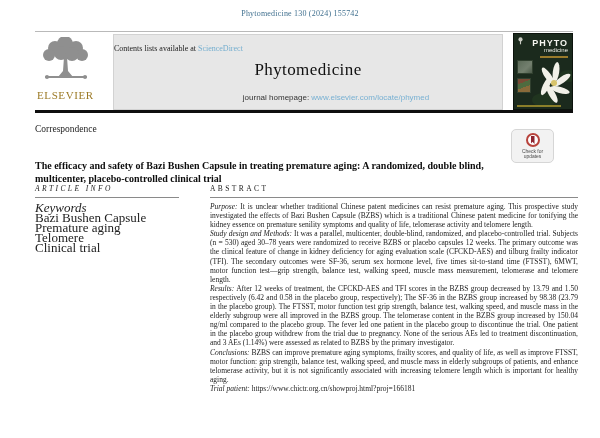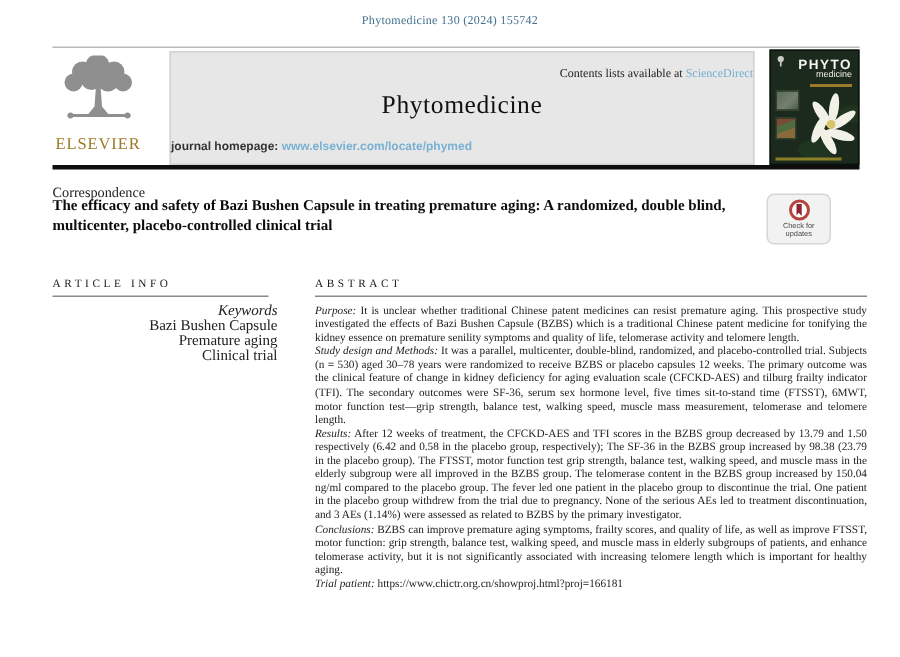--- a/index.html
+++ b/index.html
@@ -12,25 +12,25 @@
   .citation { position:absolute; top:9px; left:0; width:100%; text-align:center;
     font-size:8px; color:#40708f; letter-spacing:0.2px; }
 
   
   .masthead { position:absolute; left:35px; top:31px; width:538px; height:79px;
     border-top:1px solid #b9b9b9; }
   .logo { position:absolute; left:2px; top:5px; width:74px; height:72px; text-align:left; }
   .logo-text { font-size:11px; color:#9c7a26; letter-spacing:0.6px; margin-top:0; }
   .band { position:absolute; left:78px; top:2px; width:390px; height:76px;
     background:#e7e7e7; border:1px solid #d2d2d2; }
-  .contents-line { margin-top:9px; text-align:right; font-size:8px; color:#222; }
+  .contents-line { margin-top:9px; text-align:left; font-size:8px; color:#222; }
   .sciencedirect { color:#74aecf; text-decoration:none; }
   .journal-name { text-align:center; font-size:17px; color:#101010; margin-top:7px; letter-spacing:0.4px; }
-  .homepage-line { position:absolute; bottom:7px; width:100%; text-align:left;
-    font-size:8px; font-family:"Liberation Sans", sans-serif; font-weight:bold; color:#333; }
+  .homepage-line { position:absolute; bottom:7px; width:100%; text-align:center;
+    font-size:8px; font-family:"Liberation Sans", sans-serif; font-weight:normal; color:#333;margin-left:28px; }
   .homepage-url { color:#79b1d3; text-decoration:none; }
 
   
   .cover { position:absolute; right:0; top:1px; width:60px; height:77px;
     background:#1b2a1d; border:1px solid #0c130d; overflow:hidden;
     font-family:"Liberation Sans", sans-serif;text-align:right; }
   .cover-phyto { position:absolute; top:4px; right:4px; color:#f5f5f0;
     font-size:9px; font-weight:bold; letter-spacing:1px; }
   .cover-medicine { position:absolute; top:13px; right:4px; color:#f0efe8; font-size:6px; }
   .cover-subline { position:absolute; top:22px; right:4px; width:28px; height:2px;
@@ -42,45 +42,45 @@
     background:linear-gradient(160deg,#7a4a35 0 30%,#4f6b3f 30% 60%,#8a6a3a 60%);
     border:1px solid #31402f; }
   .cover-flower { position:absolute; top:22px; left:16px; }
   .cover-bottom-text { position:absolute; bottom:2px; left:3px; width:44px; height:2px;
     background:#b9a22f; opacity:0.7; }
 
   .black-rule { position:absolute; left:35px; top:110px; width:538px; height:3px; background:#0e0e0e; }
 
   
   .correspondence { position:absolute; left:35px; top:124px; font-size:9.5px; color:#222; }
-  .title { position:absolute; left:35px; top:131px; width:458px; font-size:10px;
+  .title { position:absolute; left:35px; top:159px; width:458px; font-size:10px;
     font-weight:bold; line-height:13px; color:#0d0d0d; }
 
   
   .badge { position:absolute; left:511px; top:129px; width:43px; height:34px;
     background:#f2f2f2; border:1px solid #d6d6d6; border-radius:5px; text-align:center;
     cursor:pointer; }
   .badge-icon { width:14px; height:14px; border-radius:50%; background:#fdfdfd;
     border:2px solid #b8433c; margin:3px auto 0; position:relative; }
   .badge-icon::after { content:""; position:absolute; left:3px; top:1px; width:4px; height:8px;
     background:#8d2430; clip-path:polygon(0 0,100% 0,100% 100%,50% 72%,0 100%); }
   .badge-text { display:inline-block; font-family:"Liberation Sans", sans-serif;
     font-size:6.5px; color:#4a4a4a; line-height:1.12; transform:scale(0.76);
     transform-origin:center top; }
 
   
   .sec-head { position:absolute; top:184px; font-size:7.5px; letter-spacing:2.4px;
     color:#1a1a1a; white-space:nowrap; }
-  .ai-head { left:35px; } .ab-head { left:210px; }
+  .ai-head { left:35px;font-style:italic; } .ab-head { left:210px; }
   .rule { position:absolute; top:197px; height:1px; background:#8a8a8a; }
   .ai-rule { left:35px; width:144px; } .ab-rule { left:210px; width:368px; }
 
   
   .keywords { position:absolute; left:35px; top:203px; width:150px;
-    font-size:10px; line-height:10px; color:#222;text-align:right; }
+    font-size:13px; line-height:10px; color:#222; }
   .kw-label { font-style:italic; }
 
   
   .abstract { position:absolute; left:210px; top:202px; width:368px;
     font-size:7.5px; line-height:9.1px; text-align:justify; color:#1c1c1c; }
   .abstract p { margin:0; }
   .lead { font-style:italic; }
 </style>
 </head>
 <body>
@@ -166,20 +166,21 @@
 
   <div class="sec-head ai-head">ARTICLE INFO</div>
   <div class="sec-head ab-head">ABSTRACT</div>
   <div class="rule ai-rule"></div>
   <div class="rule ab-rule"></div>
 
   <div class="keywords">
     <div class="kw-label">Keywords</div>
     <div>Bazi Bushen Capsule</div>
     <div>Premature aging</div>
+    <div>Telomere</div>
     <div>Clinical trial</div>
   </div>
 
   <div class="abstract">
     <p><span class="lead">Purpose:</span><span> It is unclear whether traditional Chinese patent medicines can resist premature aging. This prospective study investigated the effects of Bazi Bushen Capsule (BZBS) which is a traditional Chinese patent medicine for tonifying the kidney essence on premature senility symptoms and quality of life, telomerase activity and telomere length.</span></p>
     <p><span class="lead">Study design and Methods:</span><span> It was a parallel, multicenter, double-blind, randomized, and placebo-controlled trial. Subjects (n = 530) aged 30–78 years were randomized to receive BZBS or placebo capsules 12 weeks. The primary outcome was the clinical feature of change in kidney deficiency for aging evaluation scale (CFCKD-AES) and tilburg frailty indicator (TFI). The secondary outcomes were SF-36, serum sex hormone level, five times sit-to-stand time (FTSST), 6MWT, motor function test—grip strength, balance test, walking speed, muscle mass measurement, telomerase and telomere length.</span></p>
     <p><span class="lead">Results:</span><span> After 12 weeks of treatment, the CFCKD-AES and TFI scores in the BZBS group decreased by 13.79 and 1.50 respectively (6.42 and 0.58 in the placebo group, respectively); The SF-36 in the BZBS group increased by 98.38 (23.79 in the placebo group). The FTSST, motor function test grip strength, balance test, walking speed, and muscle mass in the elderly subgroup were all improved in the BZBS group. The telomerase content in the BZBS group increased by 150.04 ng/ml compared to the placebo group. The fever led one patient in the placebo group to discontinue the trial. One patient in the placebo group withdrew from the trial due to pregnancy. None of the serious AEs led to treatment discontinuation, and 3 AEs (1.14%) were assessed as related to BZBS by the primary investigator.</span></p>
     <p><span class="lead">Conclusions:</span><span> BZBS can improve premature aging symptoms, frailty scores, and quality of life, as well as improve FTSST, motor function: grip strength, balance test, walking speed, and muscle mass in elderly subgroups of patients, and enhance telomerase activity, but it is not significantly associated with increasing telomere length which is important for healthy aging.</span></p>
     <p><span class="lead">Trial patient:</span><span> https://www.chictr.org.cn/showproj.html?proj=166181</span></p>
   </div>

